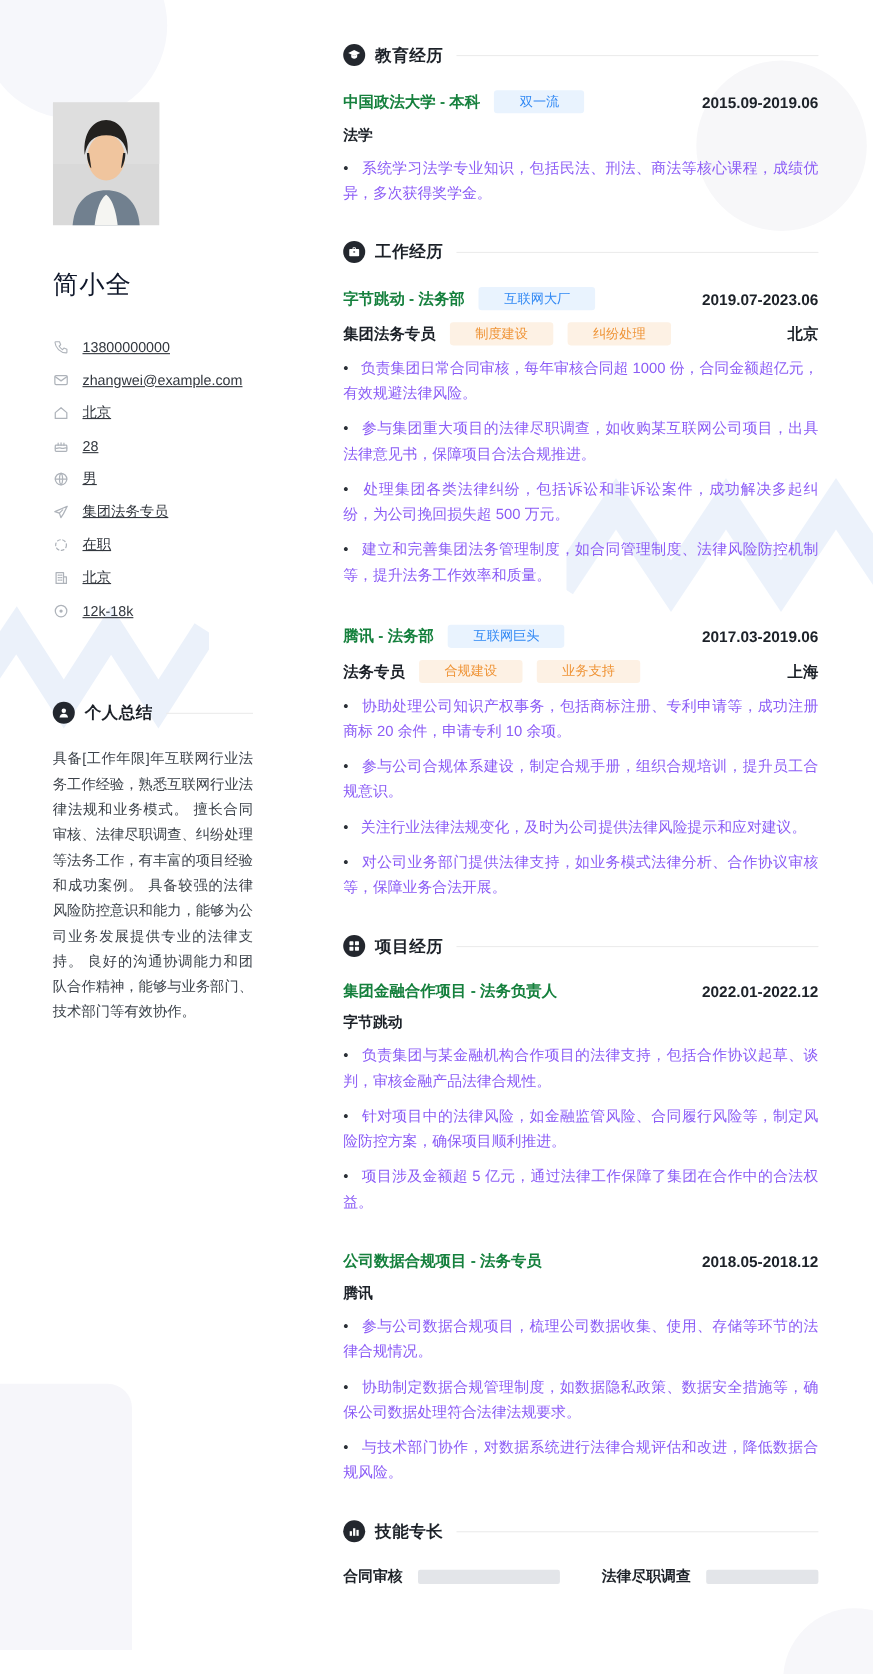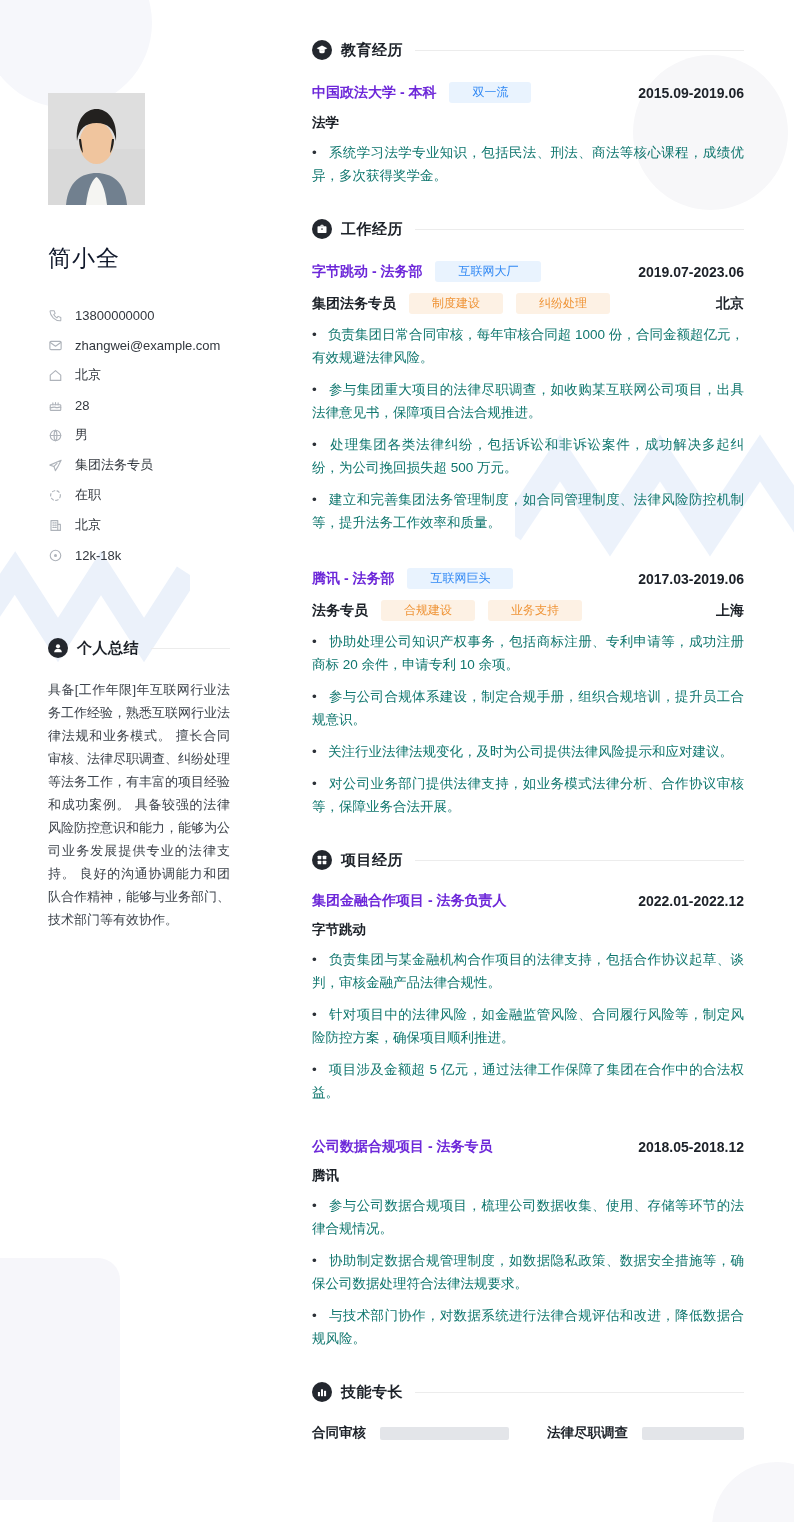--- a/index.html
+++ b/index.html
@@ -16,46 +16,46 @@
   .deco-rect-bl { left:0; top:1258px; width:120px; height:242px; background:#f6f6fa; border-top-right-radius:22px; }
   .deco-circle-br { left:712px; top:1462px; width:130px; height:130px; border-radius:50%; background:#f7f7fa; }
   
   .layout { position:relative; z-index:1; display:flex; padding:0 50px 0 48px; }
   .sidebar { width:182px; flex-shrink:0; padding-top:93px; }
   .main { flex:1; margin-left:82px; padding-top:40px; }
   
   .photo { width:97px; height:112px; display:block; }
   .name { margin-top:38px; font-size:23px; font-weight:normal; color:#0f172a; letter-spacing:1px; }
   .contact { margin-top:26px; }
-  .c-item { display:flex; align-items:center; height:30px; font-size:13px; color:#32373e; }
+  .c-item { display:flex; align-items:center; height:30px; font-size:13px; color:#32373e;text-decoration:underline; }
   .c-item .ico { width:15px; height:15px; margin-right:12px; flex-shrink:0; display:inline-flex; }
   .ico svg { width:100%; height:100%; stroke:#aeb3ba; fill:none; stroke-width:1.5; stroke-linecap:round; stroke-linejoin:round; }
   .summary { margin-top:68px; }
   .sec-header { display:flex; align-items:center; }
   .sec-icon { width:20px; height:20px; border-radius:50%; background:#23272e; display:inline-flex; align-items:center; justify-content:center; margin-right:9px; flex-shrink:0; }
   .sec-icon svg { width:12px; height:12px; fill:#ffffff; stroke:none; }
   .sec-title { font-size:15px; font-weight:bold; color:#1c2128; letter-spacing:0.5px; white-space:nowrap; }
   .sec-line { flex:1; height:1px; background:#ececec; margin-left:12px; }
   .summary-text { margin-top:20px; font-size:13px; line-height:23px; color:#3c424a; text-align:justify; }
   
   .section { margin-bottom:32px; }
   .main .sec-header { margin-bottom:22px; }
   .entry { margin-bottom:34px; }
   .entry:last-child { margin-bottom:0; }
   .entry-head { display:flex; align-items:center; margin-bottom:11px; }
-  .entry-title { font-size:14px; font-weight:bold; color:#6d28d9; }
+  .entry-title { font-size:14px; font-weight:bold; color:#15803d; }
   .entry-date { margin-left:auto; font-size:14px; font-weight:bold; color:#1c2128; white-space:nowrap; }
   .role-row { display:flex; align-items:center; margin-bottom:8px; }
   .role { font-size:14px; font-weight:bold; color:#1c2128; }
   .loc { margin-left:auto; font-size:14px; font-weight:bold; color:#1c2128; }
   .badge { margin-left:13px; font-size:12px; padding:2px 23px; border-radius:3px; white-space:nowrap; }
   .badge-blue { background:#e9f3fe; color:#3088f4; }
   .badge-orange { background:#fdf1e4; color:#ef9335; }
   .bullets { list-style:none; }
-  .bullets li { font-size:13.5px; line-height:23px; color:#0f766e; margin-top:9px; text-align:justify; }
+  .bullets li { font-size:13.5px; line-height:23px; color:#8b5cf6; margin-top:9px; text-align:justify; }
   .bullets li::before { content:"\2022\00a0\00a0\00a0"; color:#2b3037; }
   .major { font-size:13.5px; font-weight:bold; color:#1c2128; margin-bottom:4px; }
   .proj-company { font-size:13.5px; font-weight:bold; color:#1c2128; margin-bottom:4px; }
   
   .skill-grid { display:grid; grid-template-columns:1fr 1fr; column-gap:38px; row-gap:28px; margin-top:4px; }
   .skill { display:flex; align-items:center; }
   .skill-name { font-size:13.5px; font-weight:bold; color:#1c2128; white-space:nowrap; }
   .skill-bar { flex:1; height:13px; margin-left:14px; background:#e3e5e9; border-radius:2px; overflow:hidden; }
   .skill-fill { height:100%; background:#dde8f8; border-radius:2px; }
 </style>

